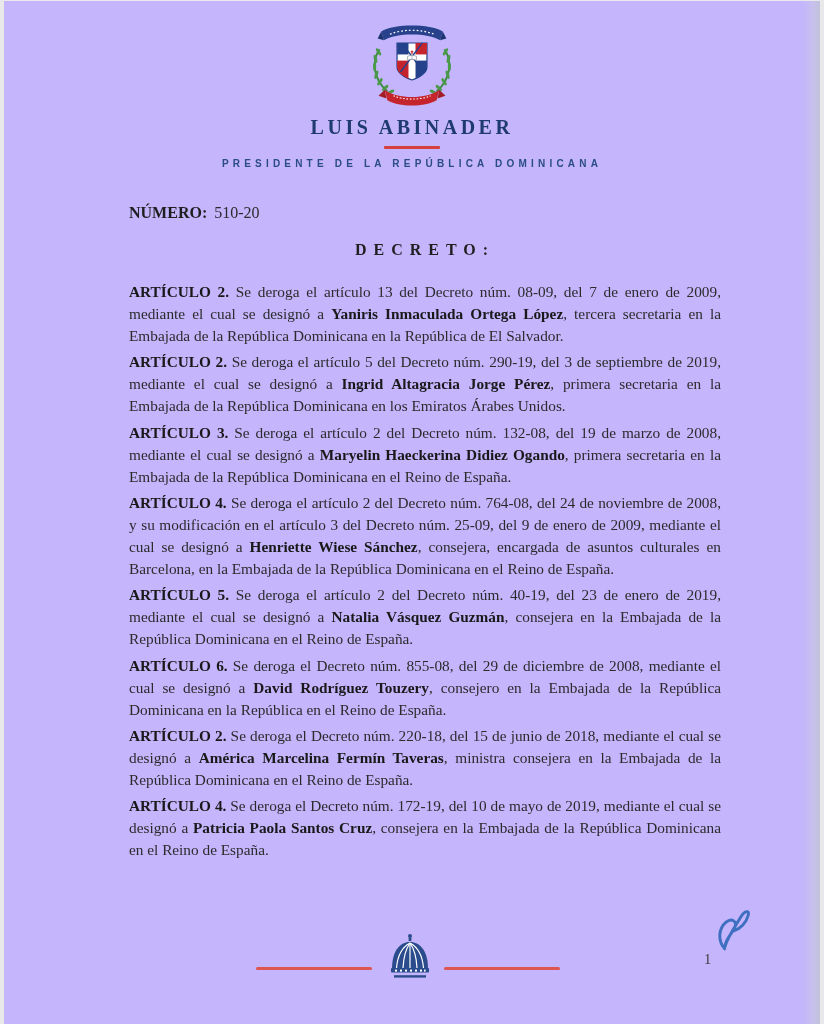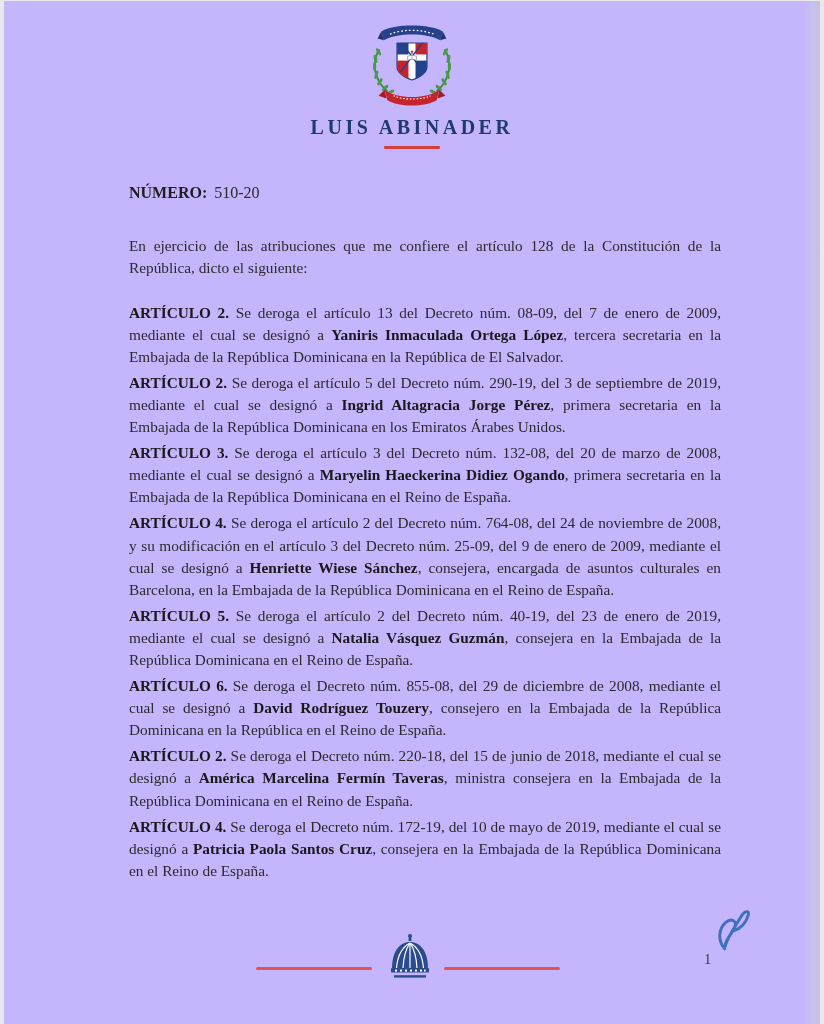--- a/index.html
+++ b/index.html
@@ -123,32 +123,33 @@
       </g>
 
       <path d="M24,78 C38,89 72,89 86,78 L83,90 C70,98 40,98 27,90 Z" fill="#c6242d"></path>
       <path d="M24,78 l-7,7 l9,3 Z" fill="#a31d25"></path>
       <path d="M86,78 l7,7 l-9,3 Z" fill="#a31d25"></path>
       <path d="M34,85 C45,90 65,90 76,85" fill="none" stroke="#ffffff" stroke-width="1.2" stroke-dasharray="1.8 2"></path>
     </svg>
 
     <div class="president-name">LUIS ABINADER</div>
     <div class="rule"></div>
+    <div class="president-title">PRESIDENTE DE LA REPÚBLICA DOMINICANA</div>
   </header>
 
   <main class="content">
     <p class="numero"><strong>NÚMERO:</strong><span class="num-value">510-20</span></p>
 
-    <p class="intro">En ejercicio de las atribuciones que me confiere el artículo 128 de la Constitución de la República, dicto el siguiente:</p>
 
+    <h2 class="decreto">DECRETO:</h2>
 
     <section class="articles">
         <p class="article"><strong>ARTÍCULO 2.</strong><span> Se deroga el artículo 13 del Decreto núm. 08-09, del 7 de enero de 2009, mediante el cual se designó a </span><strong>Yaniris Inmaculada Ortega López</strong><span>, tercera secretaria en la Embajada de la República Dominicana en la República de El Salvador.</span></p>
         <p class="article"><strong>ARTÍCULO 2.</strong><span> Se deroga el artículo 5 del Decreto núm. 290-19, del 3 de septiembre de 2019, mediante el cual se designó a </span><strong>Ingrid Altagracia Jorge Pérez</strong><span>, primera secretaria en la Embajada de la República Dominicana en los Emiratos Árabes Unidos.</span></p>
-        <p class="article"><strong>ARTÍCULO 3.</strong><span> Se deroga el artículo 3 del Decreto núm. 132-08, del 20 de marzo de 2008, mediante el cual se designó a </span><strong>Maryelin Haeckerina Didiez Ogando</strong><span>, primera secretaria en la Embajada de la República Dominicana en el Reino de España.</span></p>
+        <p class="article"><strong>ARTÍCULO 3.</strong><span> Se deroga el artículo 2 del Decreto núm. 132-08, del 19 de marzo de 2008, mediante el cual se designó a </span><strong>Maryelin Haeckerina Didiez Ogando</strong><span>, primera secretaria en la Embajada de la República Dominicana en el Reino de España.</span></p>
         <p class="article"><strong>ARTÍCULO 4.</strong><span> Se deroga el artículo 2 del Decreto núm. 764-08, del 24 de noviembre de 2008, y su modificación en el artículo 3 del Decreto núm. 25-09, del 9 de enero de 2009, mediante el cual se designó a </span><strong>Henriette Wiese Sánchez</strong><span>, consejera, encargada de asuntos culturales en Barcelona, en la Embajada de la República Dominicana en el Reino de España.</span></p>
         <p class="article"><strong>ARTÍCULO 5.</strong><span> Se deroga el artículo 2 del Decreto núm. 40-19, del 23 de enero de 2019, mediante el cual se designó a </span><strong>Natalia Vásquez Guzmán</strong><span>, consejera en la Embajada de la República Dominicana en el Reino de España.</span></p>
         <p class="article"><strong>ARTÍCULO 6.</strong><span> Se deroga el Decreto núm. 855-08, del 29 de diciembre de 2008, mediante el cual se designó a </span><strong>David Rodríguez Touzery</strong><span>, consejero en la Embajada de la República Dominicana en la República en el Reino de España.</span></p>
         <p class="article"><strong>ARTÍCULO 2.</strong><span> Se deroga el Decreto núm. 220-18, del 15 de junio de 2018, mediante el cual se designó a </span><strong>América Marcelina Fermín Taveras</strong><span>, ministra consejera en la Embajada de la República Dominicana en el Reino de España.</span></p>
         <p class="article"><strong>ARTÍCULO 4.</strong><span> Se deroga el Decreto núm. 172-19, del 10 de mayo de 2019, mediante el cual se designó a </span><strong>Patricia Paola Santos Cruz</strong><span>, consejera en la Embajada de la República Dominicana en el Reino de España.</span></p>
       </section>
   </main>
 
   <span class="fline left"></span>
   <svg class="dome" width="46" height="52" viewBox="0 0 46 50" aria-hidden="true">

